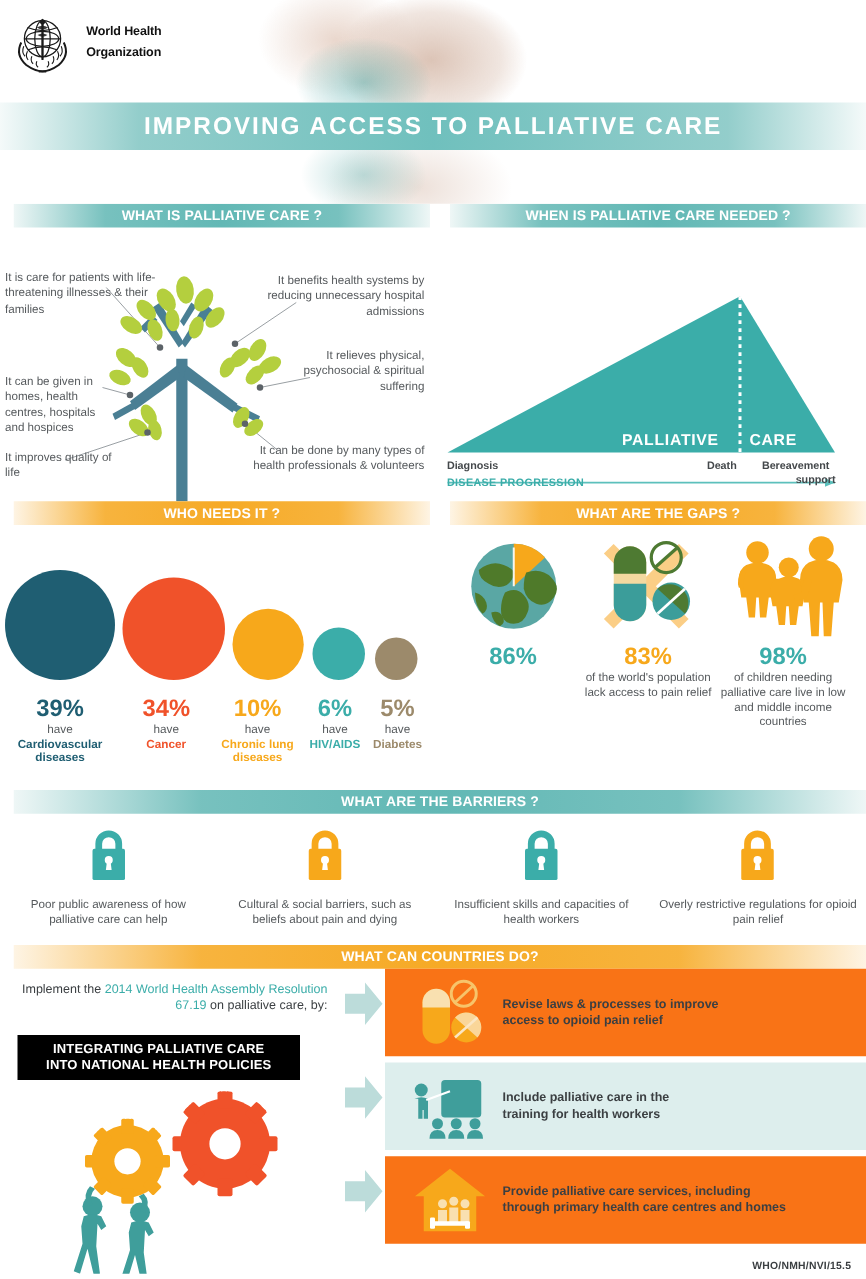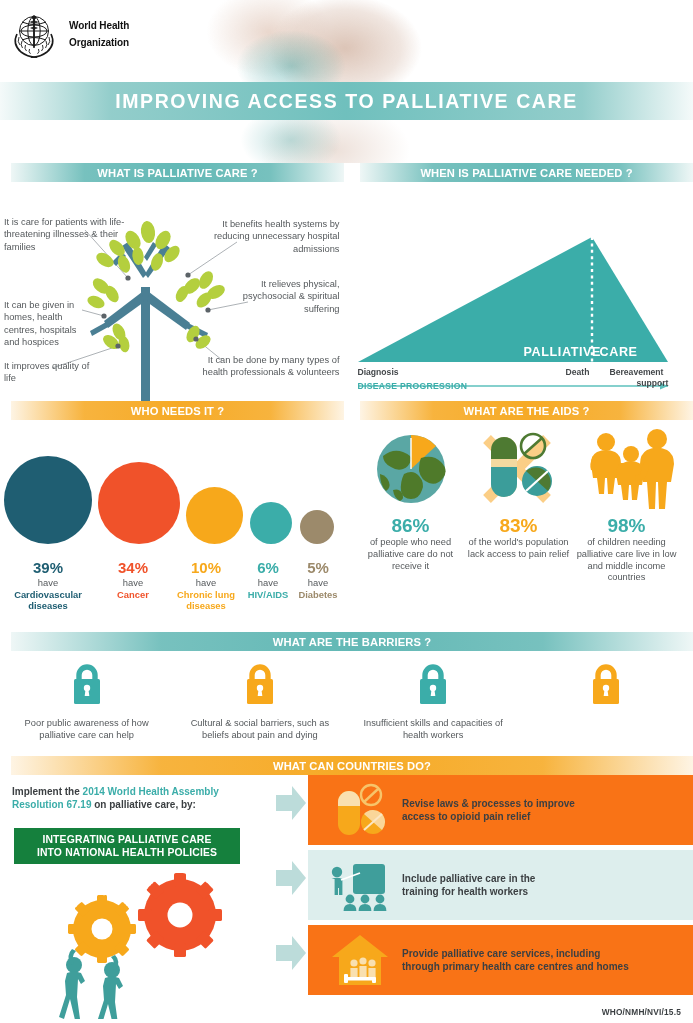--- a/index.html
+++ b/index.html
@@ -90,48 +90,48 @@
 
   
   .who-panel { height: 212px; position: relative; }
   .intro { position: absolute; left: 8px; top: 9px; font-size: 10.6px; font-weight: bold; color: #44484b; }
   .intro .big { font-size: 15.5px; color: #3bada9; font-weight: bold; }
   .intro .norm { font-weight: bold; }
   .bubbles { position: absolute; left: 4px; top: 34px; width: 336px; height: 90px; }
   .bub { position: absolute; border-radius: 50%; bottom: 0; }
   .stats { position: absolute; left: 0px; top: 138px; width: 343px; display: flex; }
   .stat { text-align: center; }
-  .stat .pct { font-size: 15px; font-weight: bold; line-height: 19px; }
+  .stat .pct { font-size: 19px; font-weight: bold; line-height: 19px; }
   .stat .have { font-size: 9.4px; color: #55595c; line-height: 11.6px; }
   .stat .dis { font-size: 9.4px; font-weight: bold; line-height: 11.6px; }
 
   
   .gaps-panel { height: 212px; position: relative; }
   .gap { position: absolute; width: 110px; text-align: center; }
   .gap .ico { height: 86px; display: flex; align-items: center; justify-content: center; }
   .gap .pct { font-size: 19px; font-weight: bold; line-height: 23px; margin-top: 2px; }
   .gap .txt { font-size: 9.3px; line-height: 11.8px; color: #55595c; }
 
   
   .barriers { height: 105px; position: relative; display: flex; }
   .barrier { flex: 1; text-align: center; padding-top: 9px; }
   .barrier .lock { height: 58px; display: flex; align-items: flex-start; justify-content: center; }
   .barrier .btxt { font-size: 9.3px; line-height: 11.8px; color: #55595c; padding: 0 6px; }
 
   
   .countries { height: 247px; position: relative; display: flex; }
   .c-left { width: 272px; position: relative; }
   .impl {
-    position: absolute; left: 12px; top: 10px; width: 250px; text-align: left;
-    font-size: 10px; font-weight: bold; line-height: 13.4px; color: #3b3f42;
+    position: absolute; left: 12px; top: 10px; width: 250px; text-align: right;
+    font-size: 10px; font-weight: normal; line-height: 13.4px; color: #3b3f42;
   }
   .impl .tl { color: #3bada9; }
   .integ {
     position: absolute; left: 14px; top: 53px; width: 226px; height: 36px;
-    background: #15803d; color: #fff; font-weight: bold; font-size: 10.4px;
+    background: #000000; color: #fff; font-weight: bold; font-size: 10.4px;
     line-height: 13.5px; display: flex; align-items: center; justify-content: center;
     text-align: center; letter-spacing: 0.15px;
   }
   .gears { position: absolute; left: 46px; top: 96px; }
 
   .c-right { width: 421px; position: relative; }
   .arrows { position: absolute; left: 0; top: 0; width: 38px; height: 230px; }
   .act-rows { position: absolute; left: 36px; top: 0; width: 385px; }
   .act {
     height: 70px; display: flex; align-items: center; margin-bottom: 5px;
@@ -279,36 +279,36 @@
     <div class="note r" style="right:4px; top:172px; width:142px;">It can be done by many types of health professionals &amp; volunteers</div>
   </div>
 
   <div class="panel tri-panel">
     <svg width="343" height="219" style="position:absolute;left:0;top:0">
       <polygon points="8,180 242,55 318,180" fill="#3bada9"></polygon>
       <line x1="242" y1="55" x2="242" y2="180" stroke="#ffffff" stroke-width="2.4" stroke-dasharray="3,3.4"></line>
       <line x1="8" y1="204" x2="318" y2="204" stroke="#5cc0bc" stroke-width="1.4"></line>
       <polygon points="318,204 310,200.6 310,207.4" fill="#5cc0bc"></polygon>
     </svg>
-    <div class="tri-label" style="left:174px; top:163px;">PALLIATIVE</div>
+    <div class="tri-label" style="left:148px; top:163px;">PALLIATIVE</div>
     <div class="tri-label" style="left:250px; top:163px;">CARE</div>
     <div class="axis-lbl" style="left:8px; top:185px;">Diagnosis</div>
     <div class="axis-lbl" style="left:216px; top:185px;">Death</div>
     <div class="axis-lbl" style="left:260px; top:185px;">Bereavement</div>
     <div class="axis-lbl" style="left:287px; top:196px;">support</div>
     <div class="dp-lbl" style="left:8px; top:199px;">DISEASE PROGRESSION</div>
   </div>
 </div>
 
 <div class="hdrrow">
   <div class="hdr hdr-orange hdr-w-half">
     <span>WHO NEEDS IT ?</span>
   </div>
   <div class="hdr hdr-orange hdr-w-half">
-    <span>WHAT ARE THE AIDS ?</span>
+    <span>WHAT ARE THE GAPS ?</span>
   </div>
 </div>
 
 <div class="two-col">
 
   <div class="panel who-panel">
 
     <div class="bubbles">
       <div class="bub" style="left:0px;   width:88px; height:88px; background:#1f5e72;"></div>
       <div class="bub" style="left:94px;  width:82px; height:82px; background:#f0522a;"></div>
@@ -357,21 +357,20 @@
             <path d="M9 24 q10-8 20-4 t8 8 q-2 7-8 9 t-12-2 q-8-4-8-11z"></path>
             <path d="M30 42 q9-5 15 2 t3 14 q-3 9-11 9 t-10-8 q-1-9 3-17z"></path>
             <path d="M47 26 q12-4 20 4 t2 16 q-6 8-14 5 t-10-12 q0-9 2-13z"></path>
             <path d="M6 42 q7 2 9 8 t-3 9 q-6-6-6-17z"></path>
             <path d="M19 58 q6-2 9 3 t-2 8 q-6-3-7-11z"></path>
           </g>
           <path d="M37 6 L37 37" stroke="#ffffff" stroke-width="1.6" fill="none" opacity="0.9"></path>
         </svg>
       </div>
       <div class="pct" style="color:#3bada9">86%</div>
-      <div class="txt">of people who need palliative care do not receive it</div>
     </div>
 
     <div class="gap" style="left:114px; top:6px;">
       <div class="ico">
         <svg width="84" height="80" viewBox="0 0 84 80">
           <g stroke="#fbce86" stroke-width="11" stroke-linecap="butt">
             <line x1="10" y1="10" x2="70" y2="70"></line>
             <line x1="70" y1="10" x2="10" y2="70"></line>
           </g>
           <g>
@@ -460,20 +459,21 @@
   </div>
   <div class="barrier">
     <div class="lock">
       <svg width="34" height="46" viewBox="0 0 34 46">
         <path d="M9 20 v-5 a8 8 0 0 1 16 0 v5" fill="none" stroke="#f7a81b" stroke-width="5.4"></path>
         <rect x="4" y="19" width="26" height="25" rx="1.5" fill="#f7a81b"></rect>
         <circle cx="17" cy="28" r="3.2" fill="#fff"></circle>
         <path d="M15.6 29 h2.8 l0.9 7 h-4.6 z" fill="#fff"></path>
       </svg>
     </div>
+    <div class="btxt">Overly restrictive regulations for opioid pain relief</div>
   </div>
 </div>
 
 <div class="hdrrow">
   <div class="hdr hdr-orange hdr-w-full">
     <span>WHAT CAN COUNTRIES DO?</span>
   </div>
 </div>
 
 <div class="countries">

